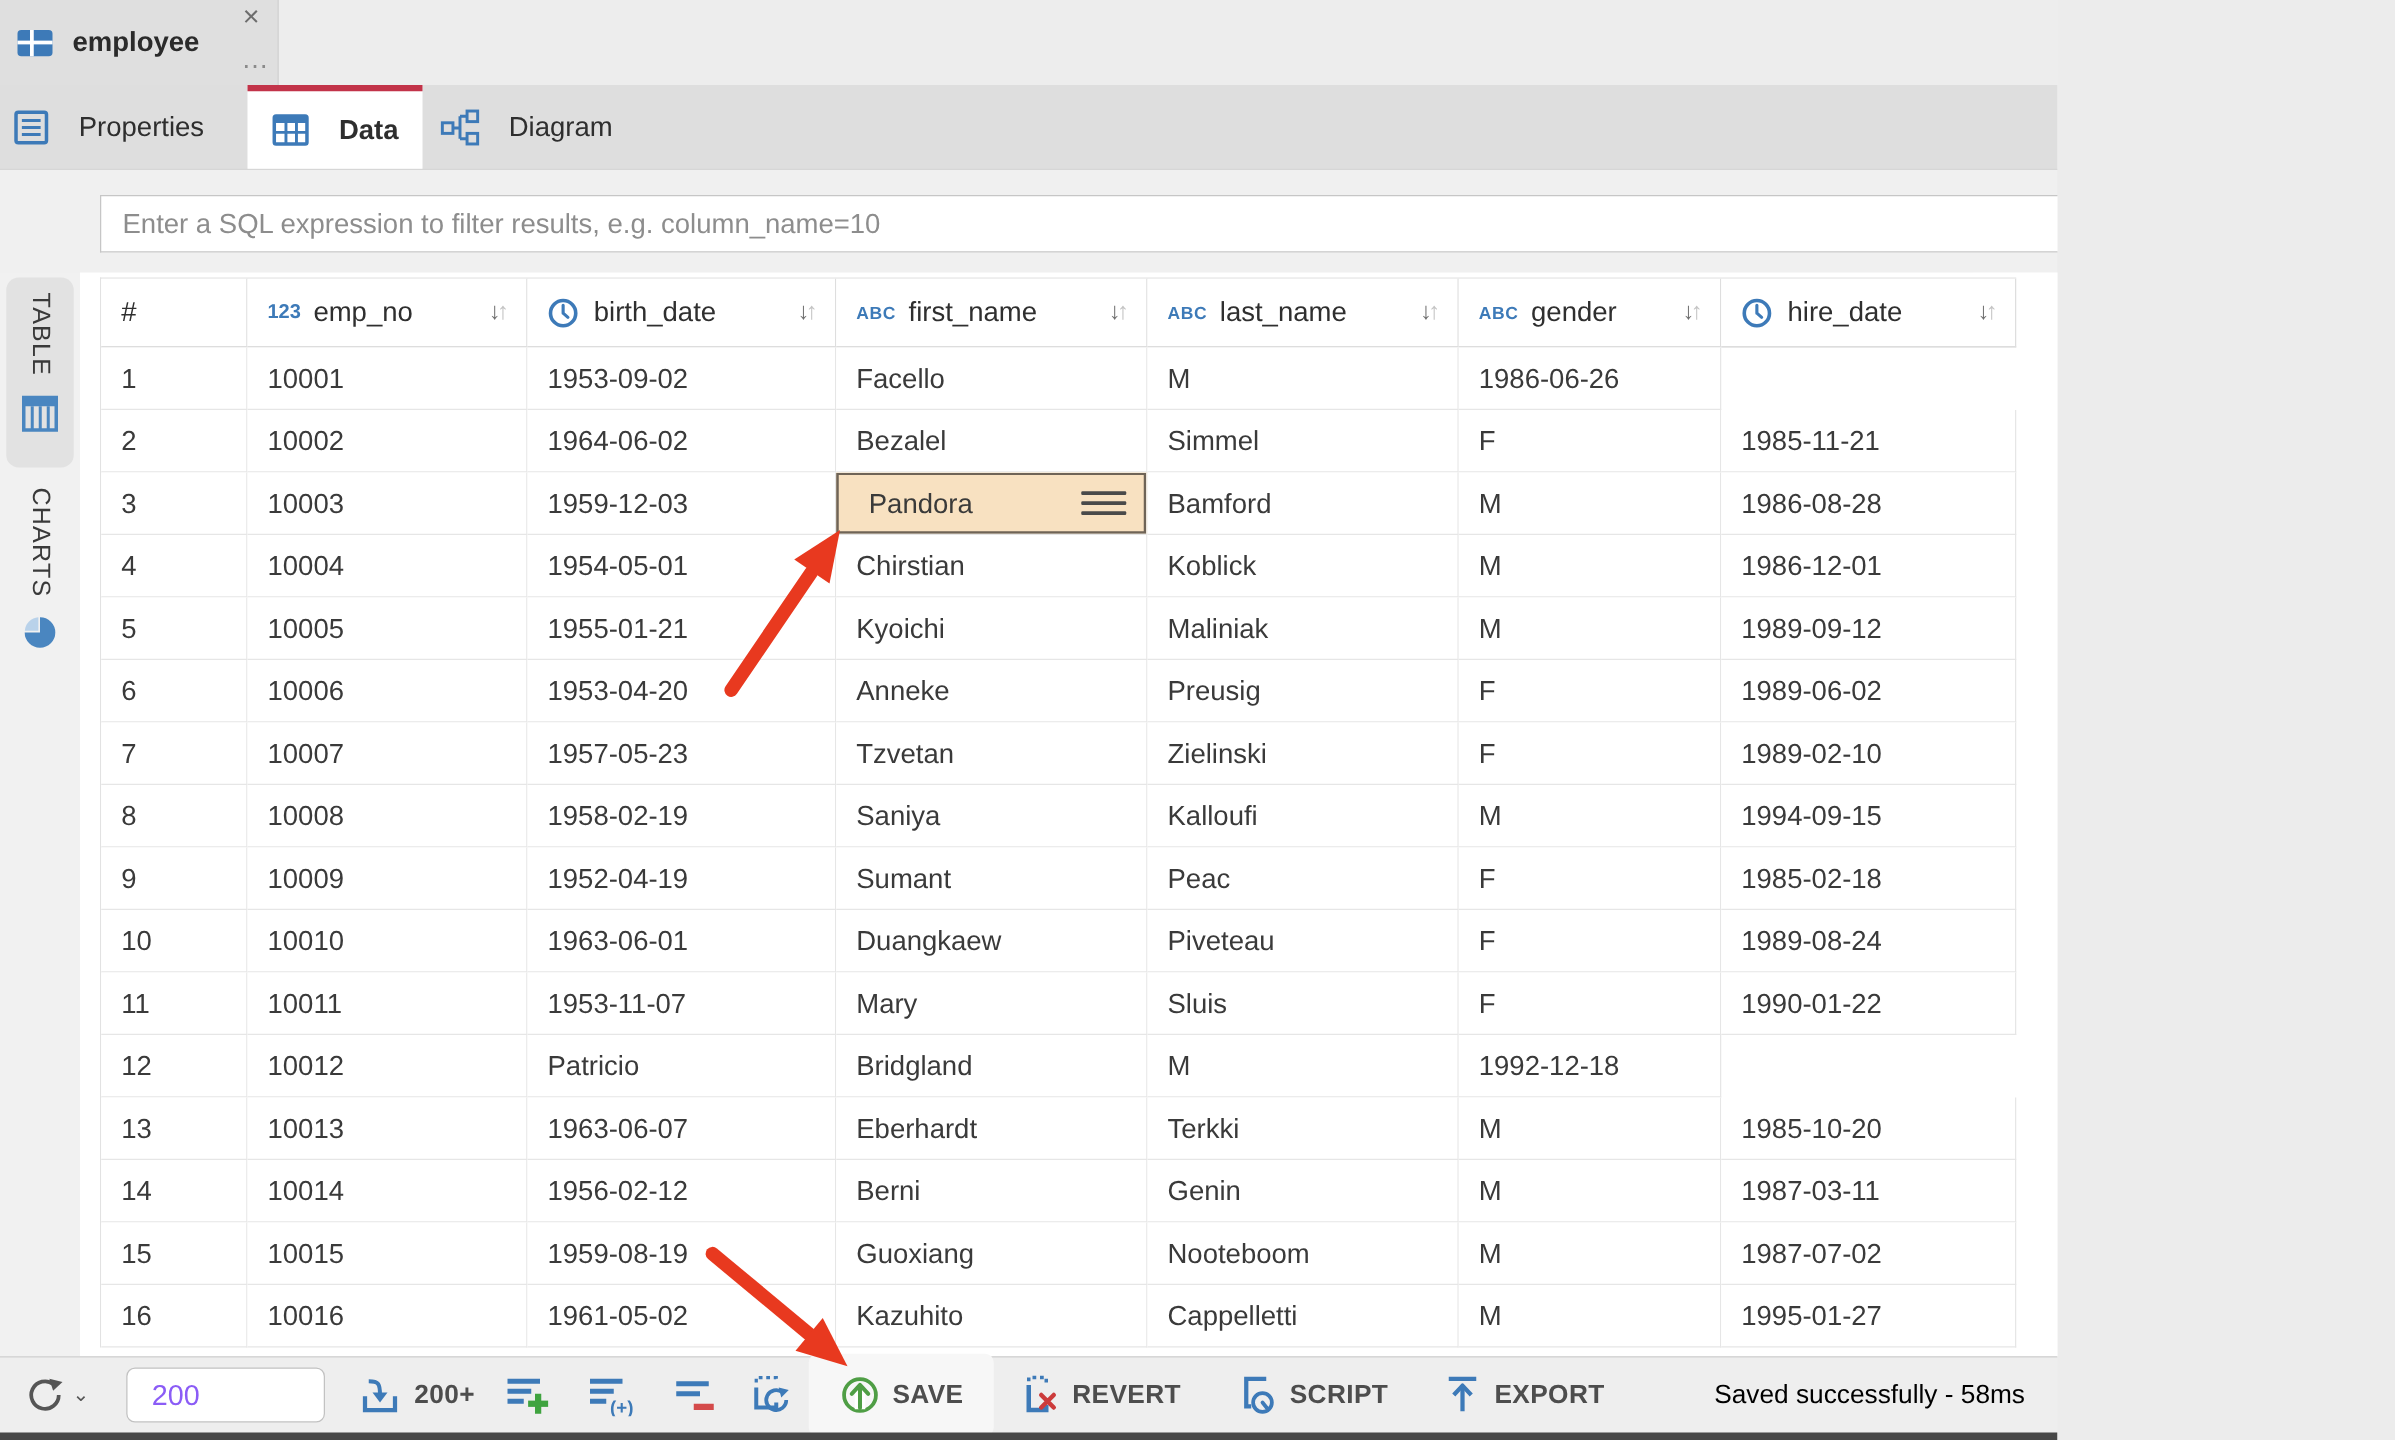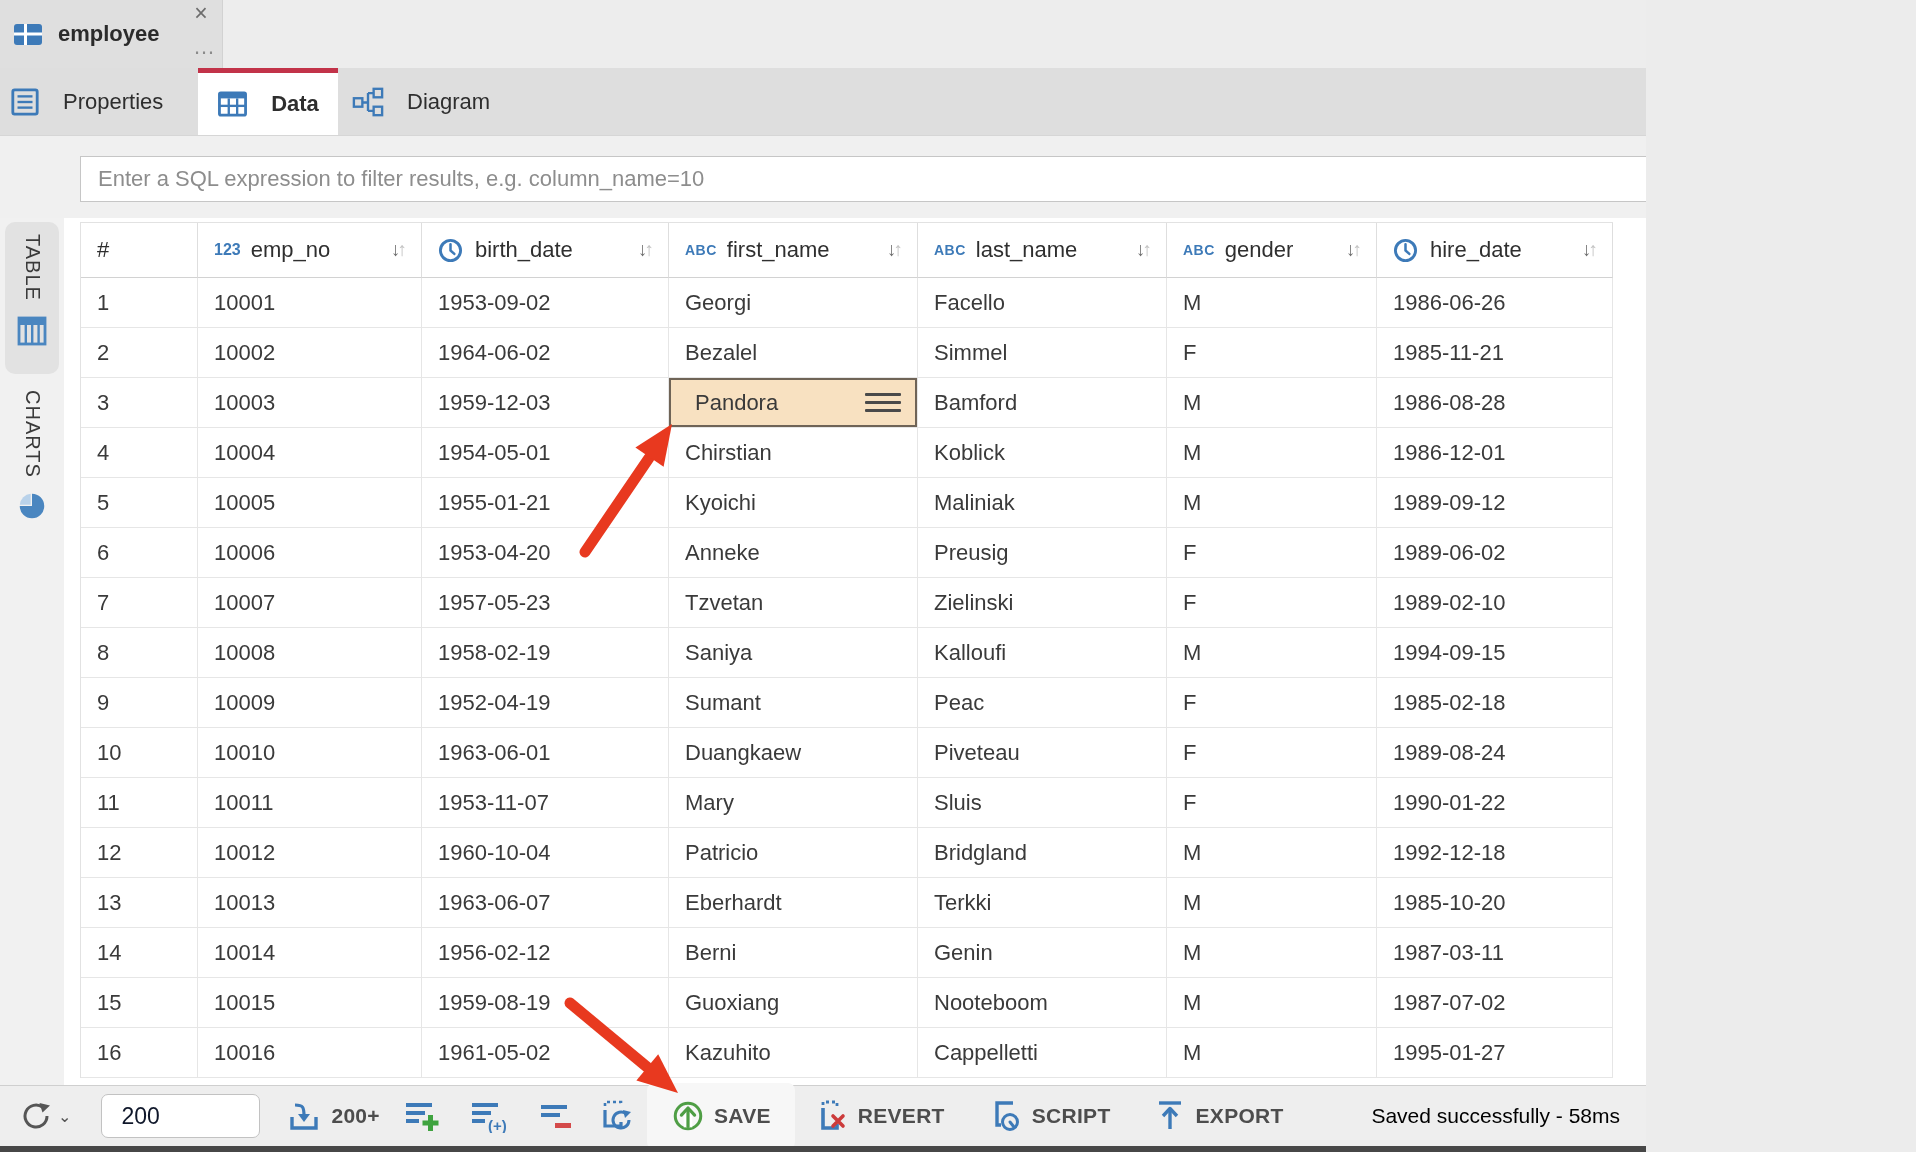--- a/index.html
+++ b/index.html
@@ -58,21 +58,21 @@
   .g-cell.selected{background:#f8e1c1;box-shadow:inset 0 0 0 2px #6f6457;padding-left:26px;}
   .hamburger{margin-left:auto;margin-right:6px;display:flex;flex-direction:column;justify-content:center;gap:5px;width:36px;}
   .hamburger i{display:block;height:3px;background:#4a4a4a;border-radius:1px;}
 
   
   .toolbar{position:absolute;left:0;top:1085px;width:100%;height:61px;background:#eeeeee;border-top:1px solid #cfcfcf;display:flex;align-items:center;box-sizing:border-box;}
   .bottom-strip{position:absolute;left:0;top:1146px;width:100%;height:6px;background:#474747;}
   .tb-btn{display:flex;align-items:center;justify-content:center;}
   .tb-refresh{margin-left:18px;}
   .tb-chevron{margin-left:4px;font-size:16px;color:#555;}
-  .tb-input{margin-left:30px;width:159px;height:44px;border:1.5px solid #c2c2c2;border-radius:7px;background:#fff;font-family:"Liberation Sans",sans-serif;font-size:23px;color:#0f172a;padding:0 0 0 19px;box-sizing:border-box;outline:none;}
+  .tb-input{margin-left:30px;width:159px;height:44px;border:1.5px solid #c2c2c2;border-radius:7px;background:#fff;font-family:"Liberation Sans",sans-serif;font-size:23px;color:#8b5cf6;padding:0 0 0 19px;box-sizing:border-box;outline:none;}
   .tb-fetch{margin-left:26px;}
   .tb-label{font-size:21px;font-weight:600;color:#4d4d4d;margin-left:9px;letter-spacing:.3px;}
   .tb-add{margin-left:24px;} .tb-dup{margin-left:30px;} .tb-del{margin-left:31px;} .tb-refreshrow{margin-left:23px;}
   .tb-save{margin-left:11px;background:#f7f7f7;border-radius:7px;height:58px;padding:4px 24px;}
   .tb-revert{margin-left:12px;padding:0 6px;}
   .tb-script{margin-left:28px;padding:0 6px;}
   .tb-export{margin-left:30px;padding:0 6px;}
   .tb-status{margin-left:auto;margin-right:26px;font-size:21px;color:#000000;}
 
   .arrows{position:absolute;left:0;top:0;width:1916px;height:1152px;pointer-events:none;z-index:40;}
@@ -255,23 +255,20 @@
             <div class="g-cell rownum">
               <span>1</span>
             </div>
             <div class="g-cell">
               <span>10001</span>
             </div>
             <div class="g-cell">
               <span>1953-09-02</span>
             </div>
             <div class="g-cell">
-              <span>Georgi</span>
-            </div>
-            <div class="g-cell">
               <span>Facello</span>
             </div>
             <div class="g-cell">
               <span>M</span>
             </div>
             <div class="g-cell">
               <span>1986-06-26</span>
             </div>
           </div>
           <div class="g-row">
@@ -508,23 +505,20 @@
             <div class="g-cell">
               <span>1990-01-22</span>
             </div>
           </div>
           <div class="g-row">
             <div class="g-cell rownum">
               <span>12</span>
             </div>
             <div class="g-cell">
               <span>10012</span>
-            </div>
-            <div class="g-cell">
-              <span>1960-10-04</span>
             </div>
             <div class="g-cell">
               <span>Patricio</span>
             </div>
             <div class="g-cell">
               <span>Bridgland</span>
             </div>
             <div class="g-cell">
               <span>M</span>
             </div>

